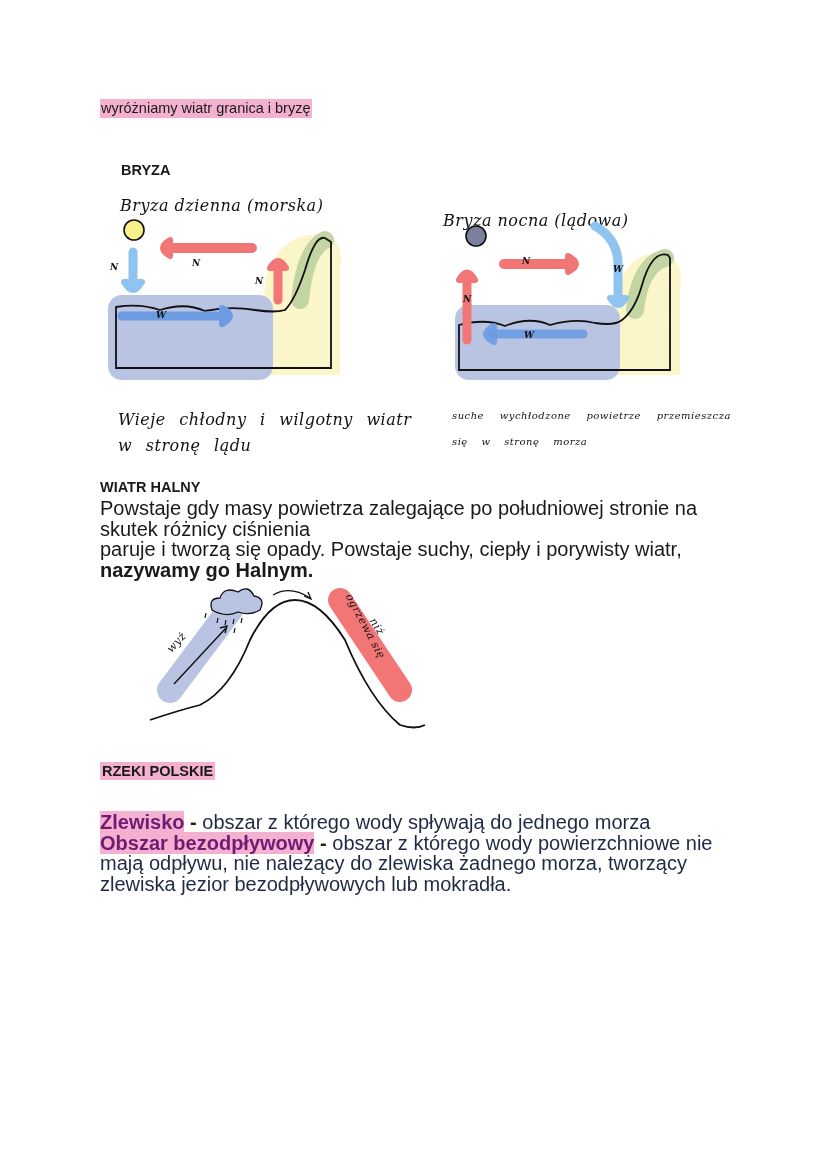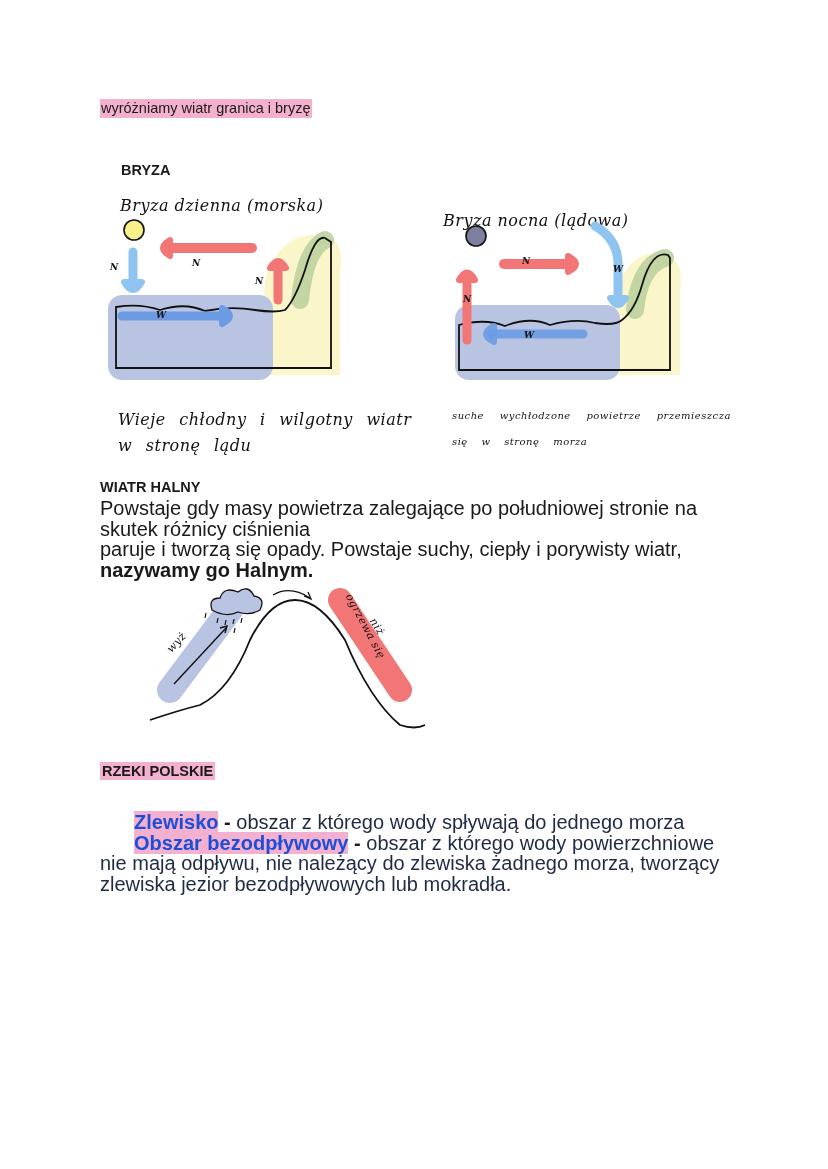--- a/index.html
+++ b/index.html
@@ -9,21 +9,21 @@
     .hl { background: #f4b1cf; }
     .intro { left: 100px; top: 99px; font-size: 14.5px; line-height: 19px; padding: 0 1px; }
     .h { font-weight: bold; font-size: 14.5px; }
     .bryza-h { left: 100px; top: 162px; margin-left: 21px; }
     .hand { font-family: "DejaVu Serif", serif; font-style: italic; font-size: 16px; color: #111; letter-spacing: 0.5px; }
     .para { font-size: 20px; line-height: 20.5px; }
     .halny-h { left: 100px; top: 479px; }
     .halny-p { left: 100px; top: 498px; width: 640px; }
     .rzeki-h { left: 100px; top: 762px; padding: 1px 2px; }
     .defs { left: 100px; top: 812px; width: 640px; }
-    .defs .term { font-weight: bold; background: #f4b1cf; color: #1d4ed8; margin-left: 34px; }
+    .defs .term { font-weight: bold; background: #f4b1cf; color: #701a75; }
     .defs .body { color: #1f2a44; text-align: right; }
     .defs p { margin: 0; }
     svg { position: absolute; overflow: visible; }
   </style>
 </head>
 <body>
 
 <div class="abs intro hl">
   <span>wyróżniamy wiatr granica i bryzę</span>
 </div>

